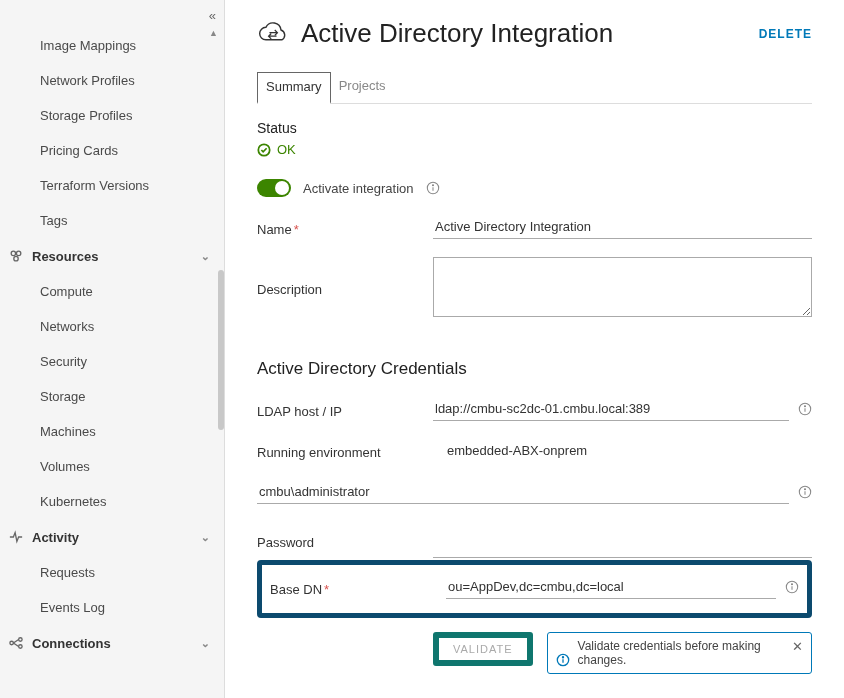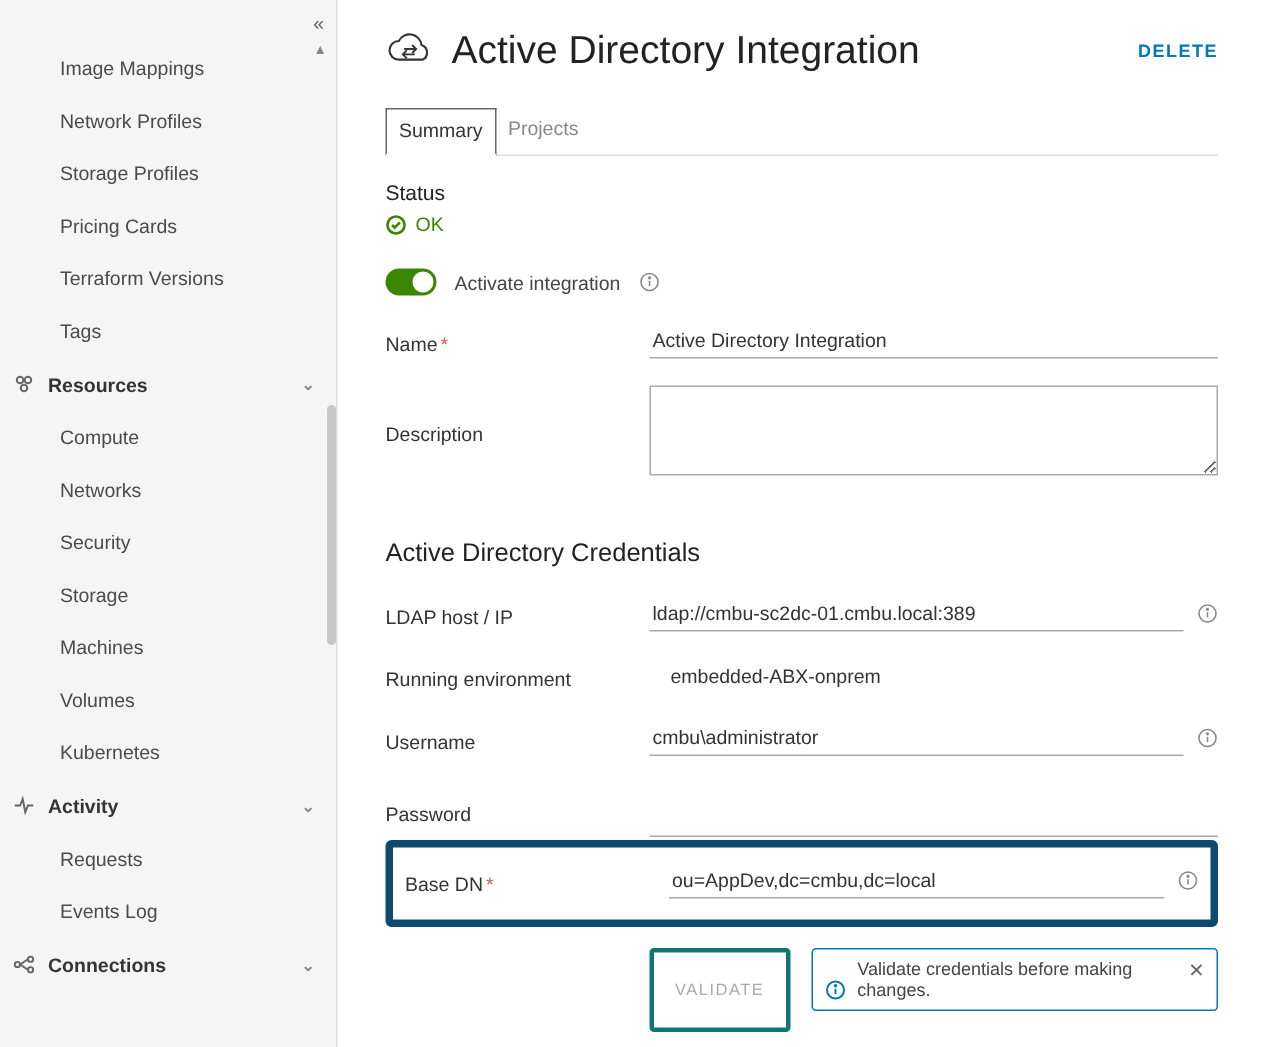--- a/index.html
+++ b/index.html
@@ -49,21 +49,21 @@
 .req { color: #d9534f; margin-left: 2px; }
 .form-field { flex: 1; display: flex; align-items: center; gap: 8px; }
 .text-input { flex: 1; border: none; border-bottom: 1px solid #aaa; padding: 4px 2px 4px 2px; font-size: 13px; color: #333; outline: none; background: transparent; }
 .textarea { flex: 1; height: 60px; border: 1px solid #aaa; resize: both; padding: 4px; font-size: 13px; outline: none; }
 .section-h2 { font-size: 17px; font-weight: 400; color: #222; margin-top: 42px; }
 .running-val { flex: 1; padding: 4px 2px 4px 14px; color: #333; }
 
 .highlight-box { border: 5px solid #0c4a6e; border-radius: 4px; padding: 10px 8px 14px 8px; margin-top: 2px; }
 
 .validate-row { margin-top: 14px; display:flex; align-items:flex-start; gap:14px; padding-left: 176px; }
-.validate-btn { border: 3px solid #0f766e; color: #aaa; background: #fff; padding: 19px 14px; font-size: 11px; letter-spacing: 1px; border-radius: 3px; cursor: not-allowed; }
+.validate-btn { border: 6px solid #0f766e; color: #aaa; background: #fff; padding: 5px 14px; font-size: 11px; letter-spacing: 1px; border-radius: 3px; cursor: not-allowed; }
 .notice { flex:1; display:flex; align-items:flex-end; gap:8px; border:1px solid #0079b8; border-radius:3px; padding:6px 8px; background:#fff; color:#444; font-size:12px; position:relative; max-width: 280px;}
 .notice .close { position:absolute; top:6px; right:8px; color:#666; cursor:pointer; font-size:13px;}
 .notice svg { width:14px; height:14px; stroke:#0079b8; fill:none; stroke-width:1.5; flex-shrink:0; margin-top:1px;}
 
 </style>
 </head>
 <body>
 
 <div class="layout">
 
@@ -196,21 +196,20 @@
           </span>
       </div>
     </div>
 
     <div class="form-row">
       <div class="form-label">Running environment</div>
       <div class="running-val">embedded-ABX-onprem</div>
     </div>
 
     <div class="form-row">
-      <div class="form-label">Username</div>
       <div class="form-field">
         <input class="text-input" value="cmbu\administrator" style="">
         <span class="info-icon">
             <svg viewBox="0 0 16 16">
               <circle cx="8" cy="8" r="6.5"></circle>
               <line x1="8" y1="7" x2="8" y2="11"></line>
               <circle cx="8" cy="4.8" r="0.6" fill="currentColor"></circle>
             </svg>
           </span>
       </div>

